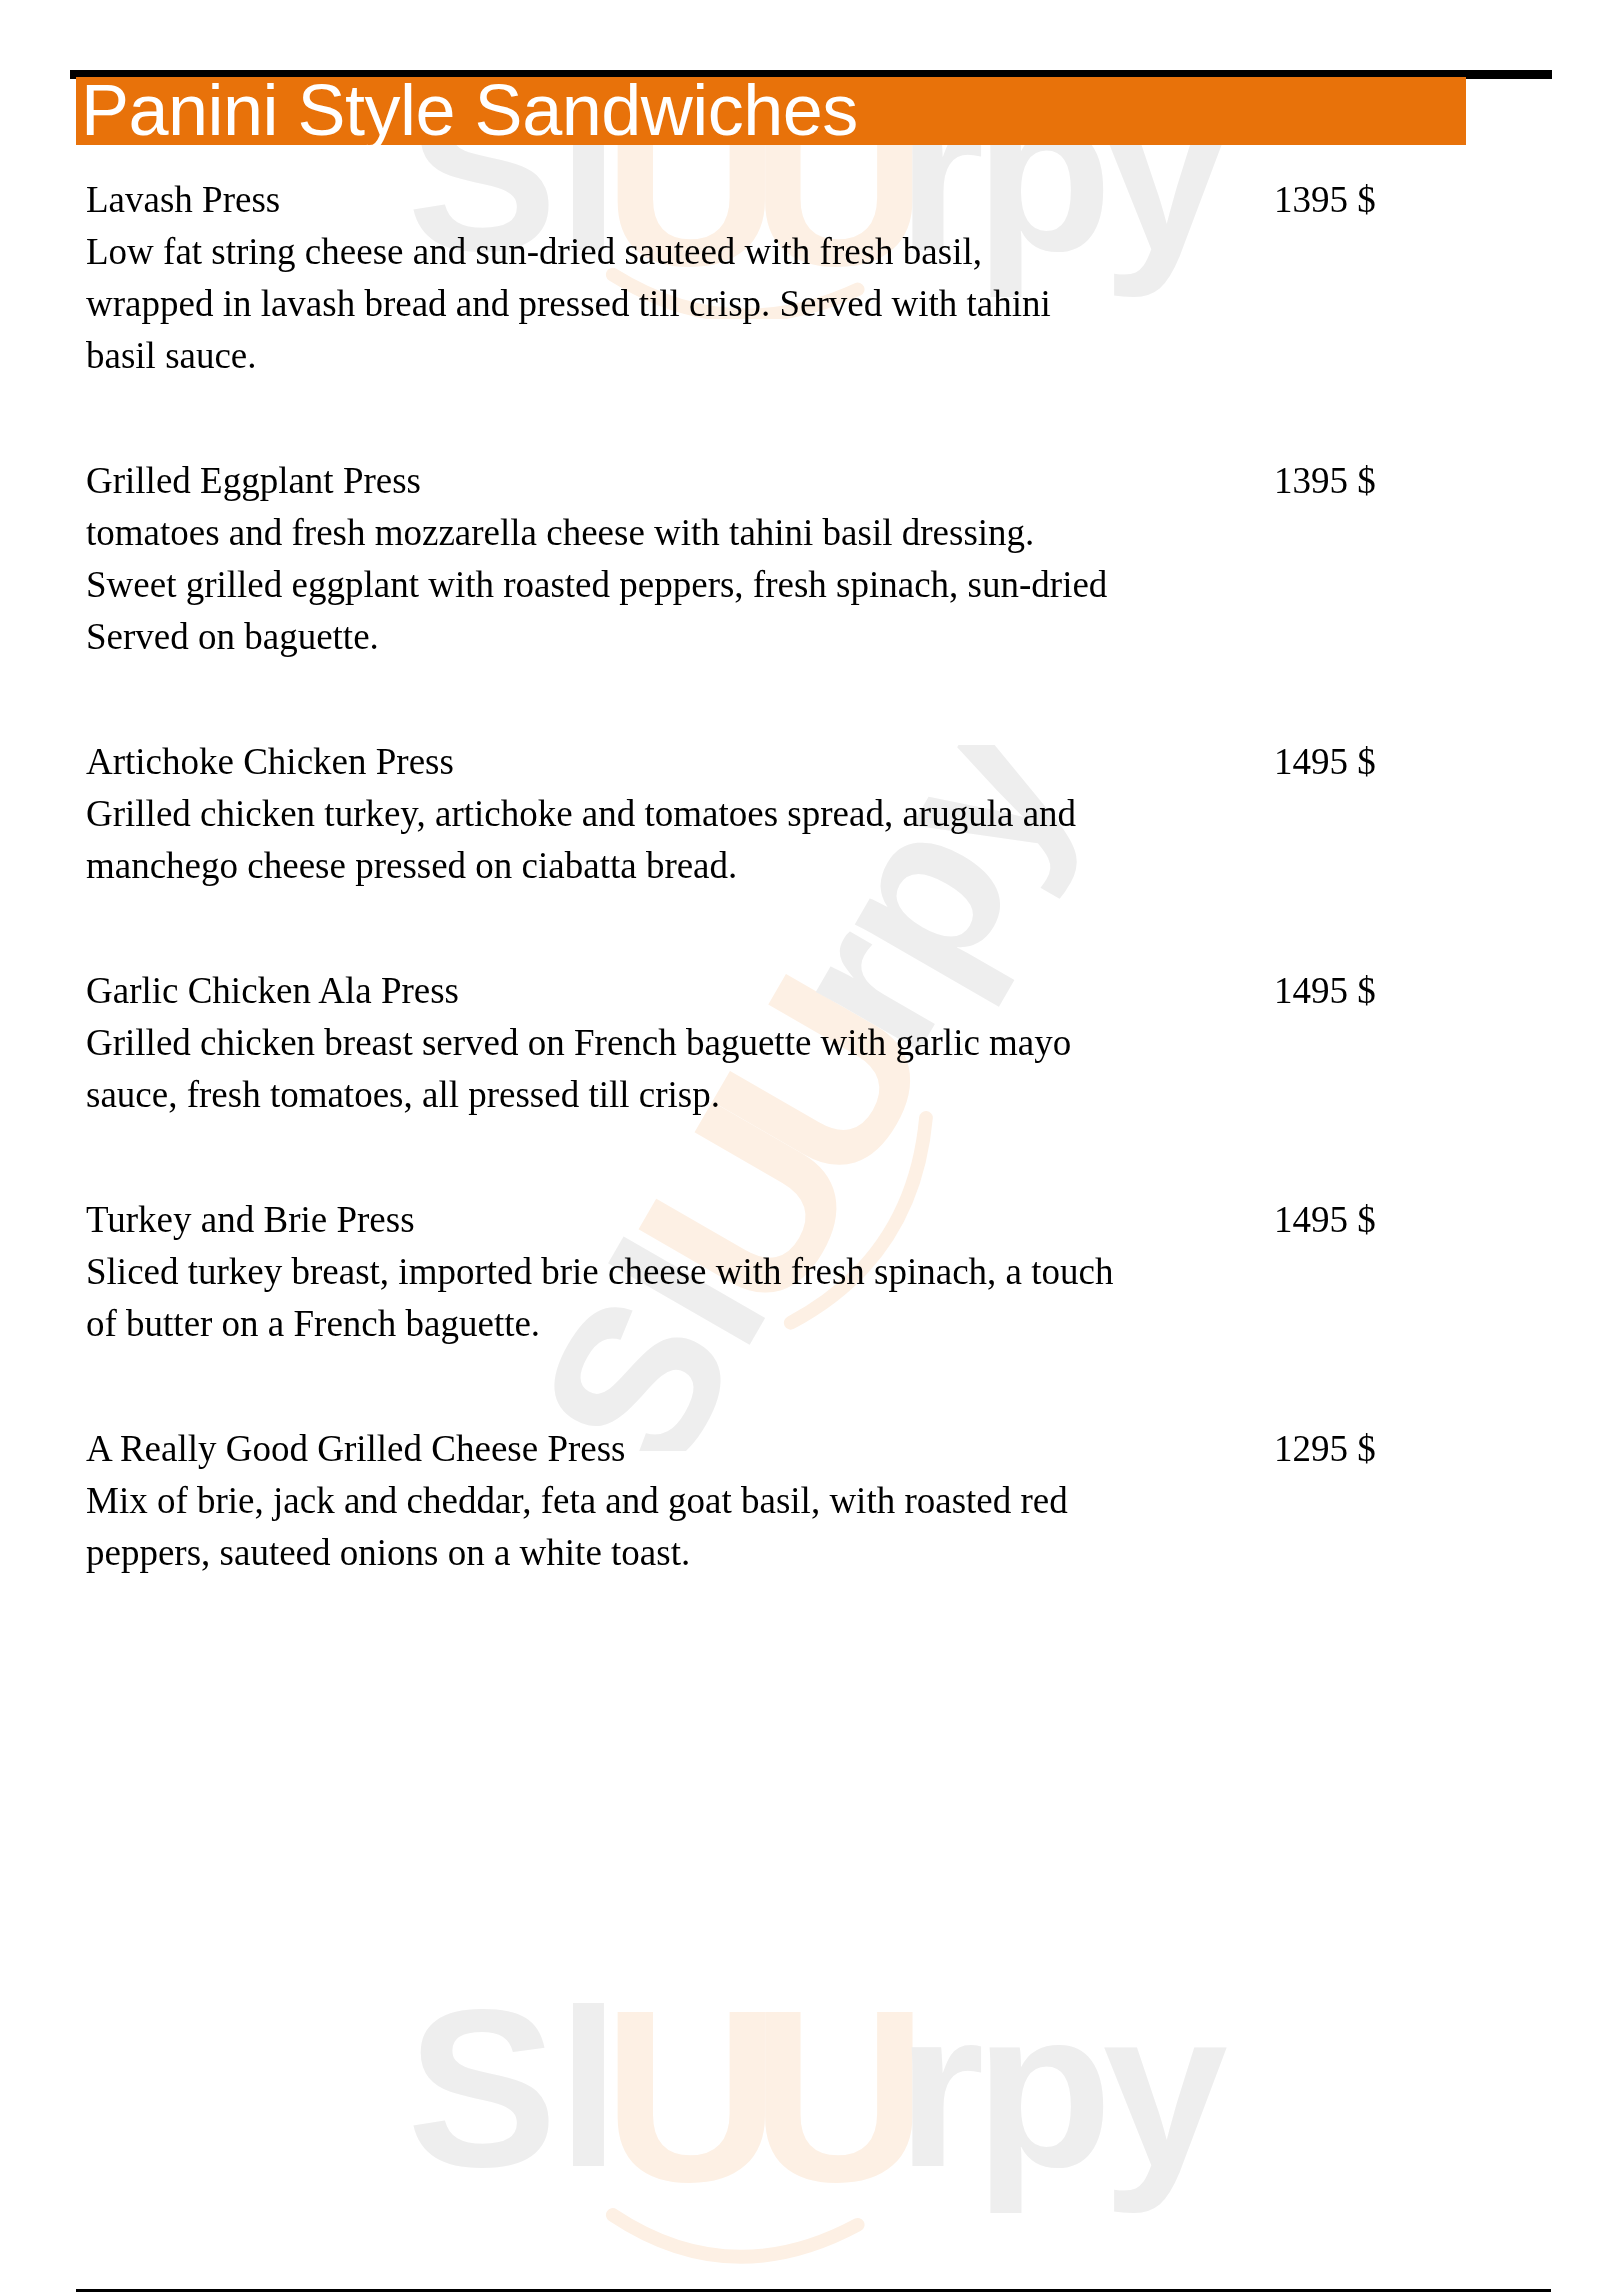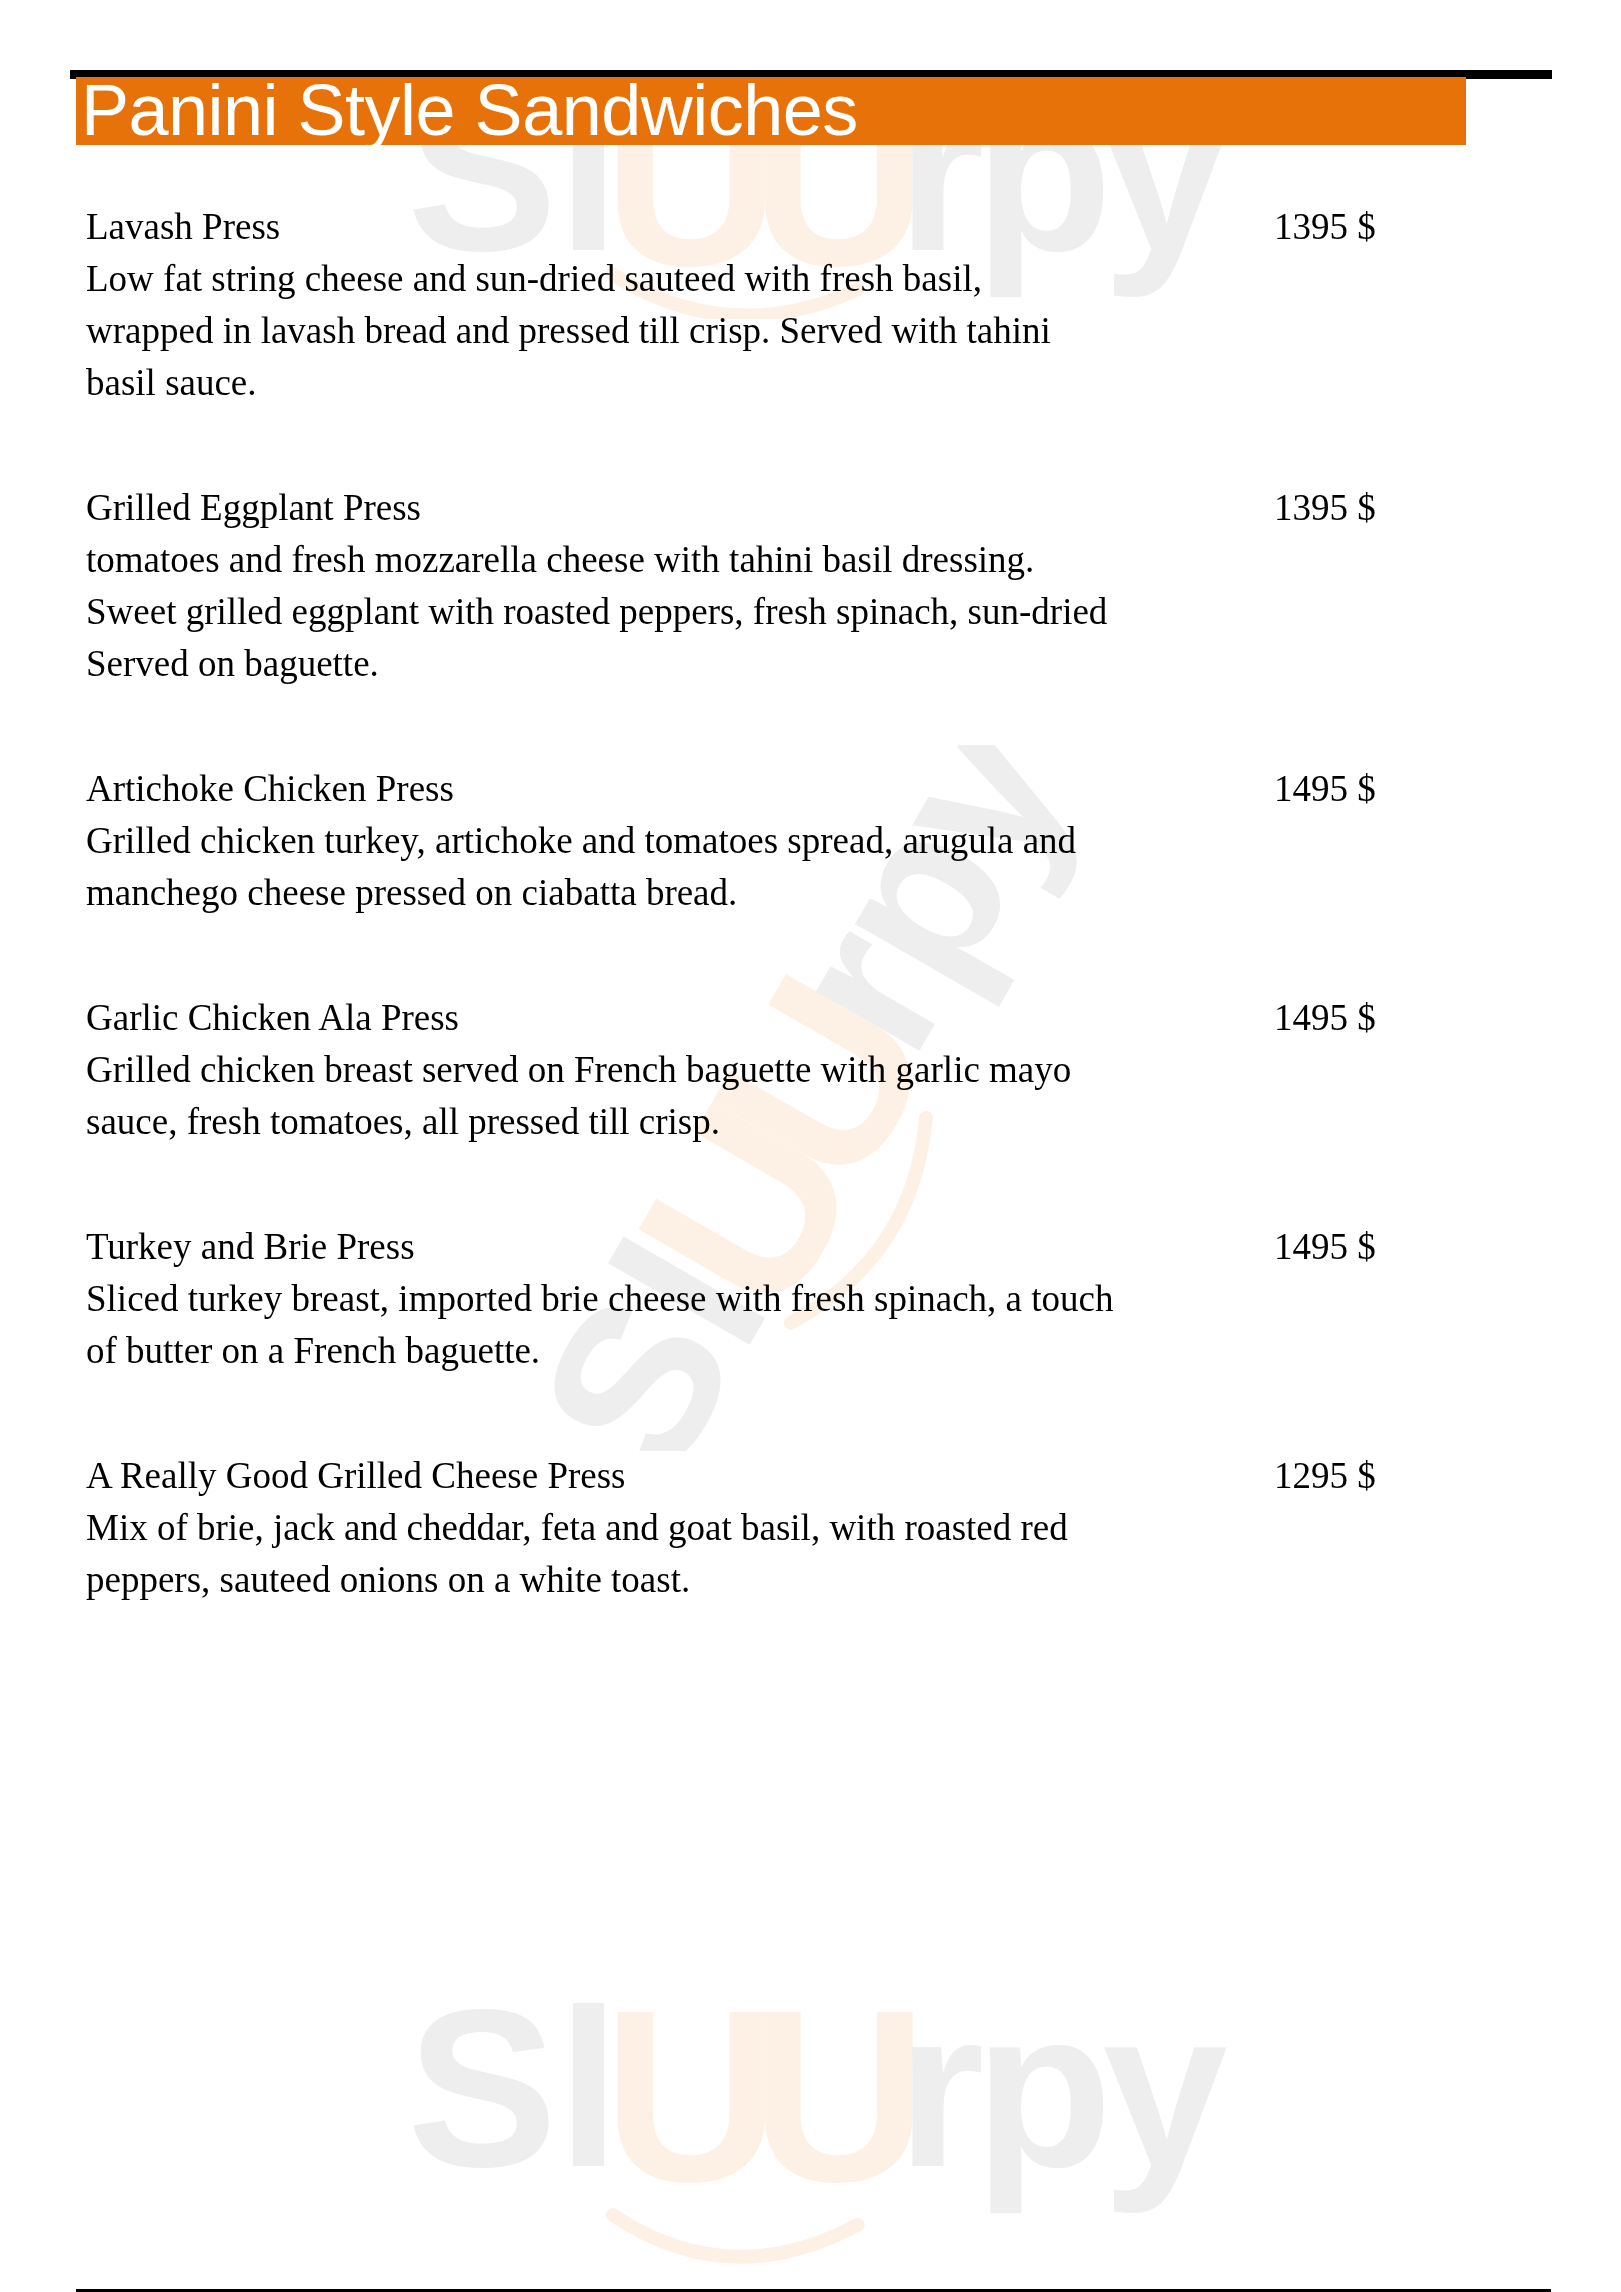--- a/index.html
+++ b/index.html
@@ -3,21 +3,21 @@
 <meta charset="utf-8">
 <style>
   html, body { margin: 0; padding: 0; background: #ffffff; }
   body { width: 1621px; height: 2293px; position: relative; overflow: hidden; }
   .top-rule { position: absolute; left: 70px; top: 70px; width: 1482px; height: 8.8px; background: #000; }
   .bottom-rule { position: absolute; left: 76px; top: 2289px; width: 1475px; height: 2.9px; background: #000; }
   .section-band { position: absolute; left: 76px; top: 77px; width: 1390px; height: 68px; background: #E8720A; }
   .section-title { position: absolute; left: 4.9px; top: 2.9px; font-family: "Liberation Sans", sans-serif; font-size: 72px; line-height: 61px; color: #ffffff; white-space: nowrap; letter-spacing: -0.5px; }
   .watermark { position: absolute; z-index: 0; pointer-events: none; }
   .menu { position: absolute; left: 86px; top: 174px; width: 1304px; z-index: 1; }
-  .item { position: relative; margin-bottom: 73px; font-family: "Liberation Serif", serif; font-size: 37px; line-height: 52px; color: #000; margin-top: 27px; }
+  .item { position: relative; margin-bottom: 73px; font-family: "Liberation Serif", serif; font-size: 37px; line-height: 52px; color: #000; }
   .item-name { display: block; width: 1127px; white-space: nowrap; }
   .item-price { position: absolute; left: 1188px; top: 0; white-space: nowrap; text-align: right; }
   .item-desc { display: block; width: 1157px; }
 </style>
 </head>
 <body>
 
 <svg class="watermark" style="left:407px; top:54px;" width="823" height="265" viewBox="0 0 840 270">
   <g>
     <text x="0" y="200" font-family="Liberation Sans, sans-serif" font-weight="bold" font-size="230" fill="#EEEEEE">Sl</text>

